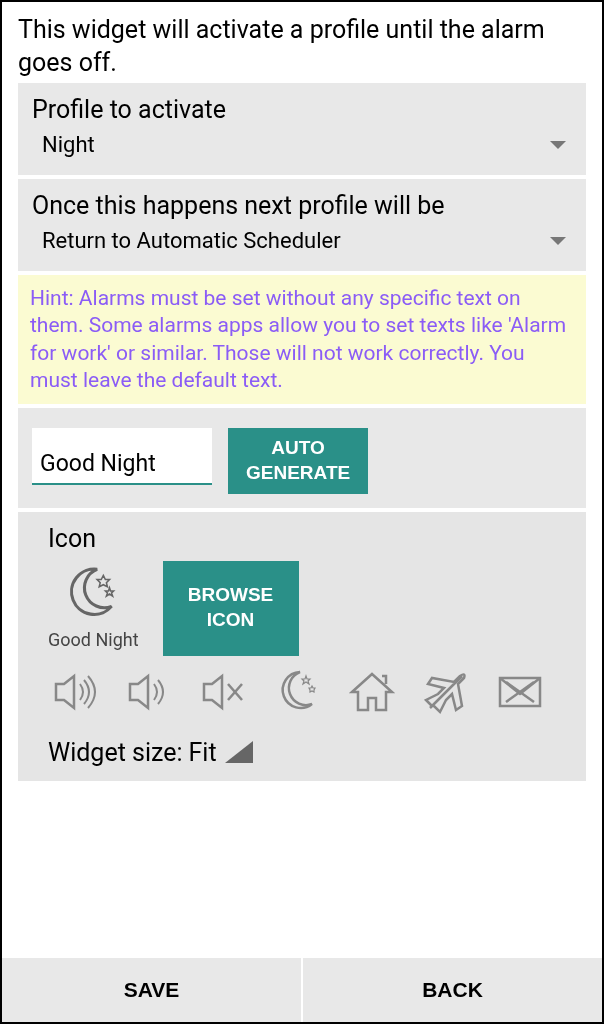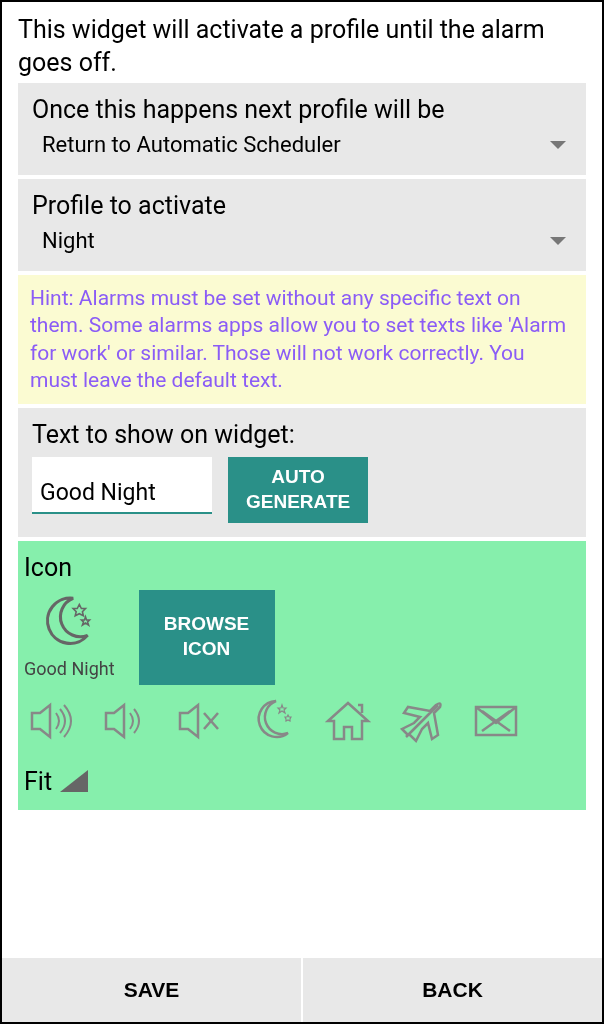--- a/index.html
+++ b/index.html
@@ -93,22 +93,22 @@
       font-size: 19px;
       font-weight: 600;
       text-align: center;
       cursor: pointer;
       line-height: 1.3;
     }
     .teal-button.auto-gen {
       width: 140px;
     }
     .icon-section {
-      background: #86efac;
-      padding: 12px 14px 14px 6px;
+      background: #e5e5e5;
+      padding: 12px 14px 14px 30px;
     }
     .icon-preview-row {
       display: flex;
       align-items: flex-start;
       gap: 24px;
       margin-top: 8px;
     }
     .icon-preview {
       display: flex;
       flex-direction: column;
@@ -194,39 +194,38 @@
     }
   </style>
 </head>
 <body>
 
 <div class="main-content">
 
   <div class="description">This widget will activate a profile until the alarm goes off.</div>
 
   <div class="section">
+    <div class="section-label">Profile to activate</div>
+    <div class="dropdown">
+      <span class="dropdown-value">Night</span>
+      <span class="dropdown-arrow"></span>
+    </div>
+  </div>
+
+  <div class="section">
     <div class="section-label">Once this happens next profile will be</div>
     <div class="dropdown">
       <span class="dropdown-value">Return to Automatic Scheduler</span>
       <span class="dropdown-arrow"></span>
     </div>
   </div>
 
-  <div class="section">
-    <div class="section-label">Profile to activate</div>
-    <div class="dropdown">
-      <span class="dropdown-value">Night</span>
-      <span class="dropdown-arrow"></span>
-    </div>
-  </div>
-
   <div class="hint-box">Hint: Alarms must be set without any specific text on them. Some alarms apps allow you to set texts like 'Alarm for work' or similar. Those will not work correctly. You must leave the default text.</div>
 
   <div class="text-section">
-    <div class="section-label">Text to show on widget:</div>
     <div class="text-row">
       <input type="text" class="text-input" value="Good Night" style="">
       <button class="teal-button auto-gen">AUTO GENERATE</button>
     </div>
   </div>
 
   <div class="icon-section">
     <div class="section-label">Icon</div>
     <div class="icon-preview-row">
       <div class="icon-preview">
@@ -284,20 +283,21 @@
         <svg viewBox="0 0 56 56">
           <rect x="8" y="14" width="40" height="28" fill="none" stroke="#888" stroke-width="2.5"></rect>
           <path d="M 8 14 L 28 30 L 48 14" fill="none" stroke="#888" stroke-width="2.5"></path>
           <line x1="14" y1="38" x2="42" y2="18" stroke="#888" stroke-width="2.5"></line>
           <line x1="14" y1="18" x2="42" y2="38" stroke="#888" stroke-width="2.5"></line>
         </svg>
       </div>
     </div>
 
     <div class="widget-size-row">
+      <span>Widget size: </span>
         <span>Fit</span>
       <span class="size-triangle"></span>
     </div>
   </div>
 
 </div>
 
 <div class="bottom-bar">
   <button class="bottom-button">SAVE</button>
   <div class="bottom-divider"></div>

